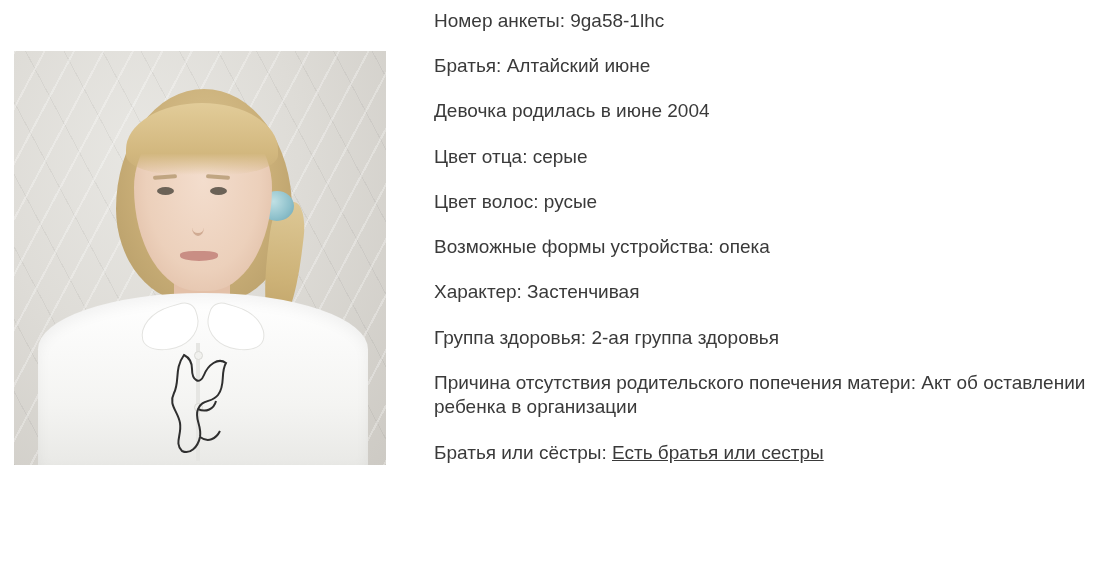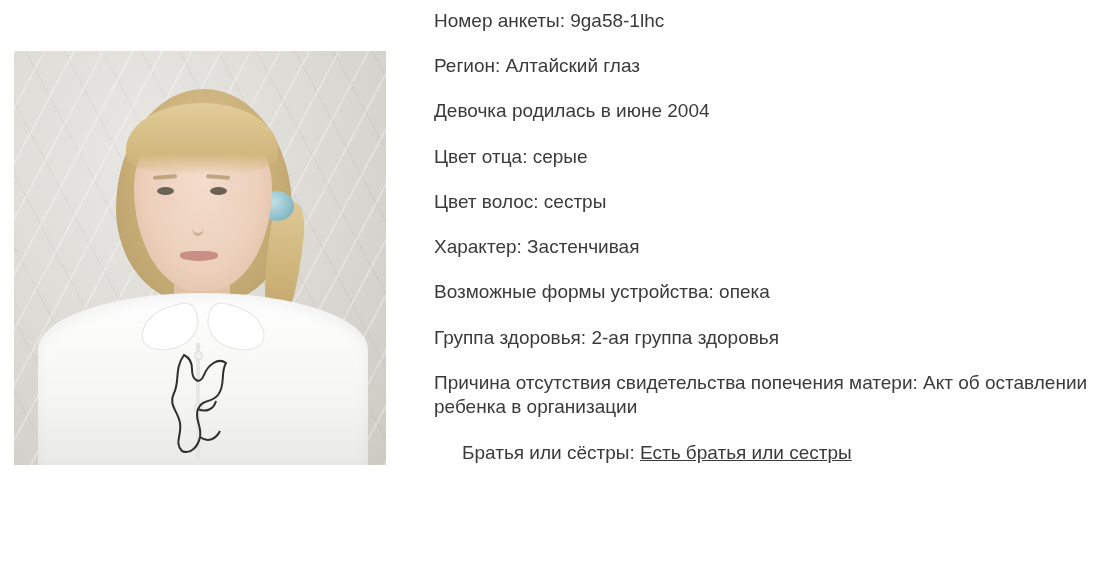--- a/index.html
+++ b/index.html
@@ -221,21 +221,21 @@
     background: #f7e08a;
     margin: 0 0 22px 0;
   }
   .field {
     font-size: 19px;
     line-height: 1.28;
     color: #3a3a3a;
     margin: 0 0 21px 0;
     max-width: 672px;
   }
-  .field:last-child { margin-bottom: 0; margin-left: 28px; }
+  .field:last-child { margin-bottom: 0; }
   .field .link {
     color: #3a3a3a;
     text-decoration: underline;
     cursor: pointer;
   }
 </style>
 </head>
 <body>
 
 <div class="page">
@@ -276,55 +276,55 @@
   <div class="info-col">
     <h1 class="title">Виталина Д.</h1>
     <div class="title-rule"></div>
 
     <p class="field">
       <span>Номер анкеты:</span>
       <span>9ga58-1lhc</span>
     </p>
 
     <p class="field">
-      <span>Регион:</span>
-      <span>Алтайский глаз</span>
+      <span>Братья:</span>
+      <span>Алтайский июне</span>
     </p>
 
     <p class="field">
       <span>Девочка родилась в июне 2004</span>
     </p>
 
     <p class="field">
       <span>Цвет отца:</span>
       <span>серые</span>
     </p>
 
     <p class="field">
       <span>Цвет волос:</span>
-      <span>сестры</span>
+      <span>русые</span>
+    </p>
+
+    <p class="field">
+      <span>Возможные формы устройства:</span>
+      <span>опека</span>
     </p>
 
     <p class="field">
       <span>Характер:</span>
       <span>Застенчивая</span>
     </p>
 
     <p class="field">
-      <span>Возможные формы устройства:</span>
-      <span>опека</span>
-    </p>
-
-    <p class="field">
       <span>Группа здоровья:</span>
       <span>2-ая группа здоровья</span>
     </p>
 
     <p class="field">
-      <span>Причина отсутствия свидетельства попечения матери:</span>
+      <span>Причина отсутствия родительского попечения матери:</span>
       <span>Акт об оставлении ребенка в организации</span>
     </p>
 
 
     <p class="field">
       <span>Братья или сёстры:</span>
       <a class="link">Есть братья или сестры</a>
     </p>
   </div>
 </div>

